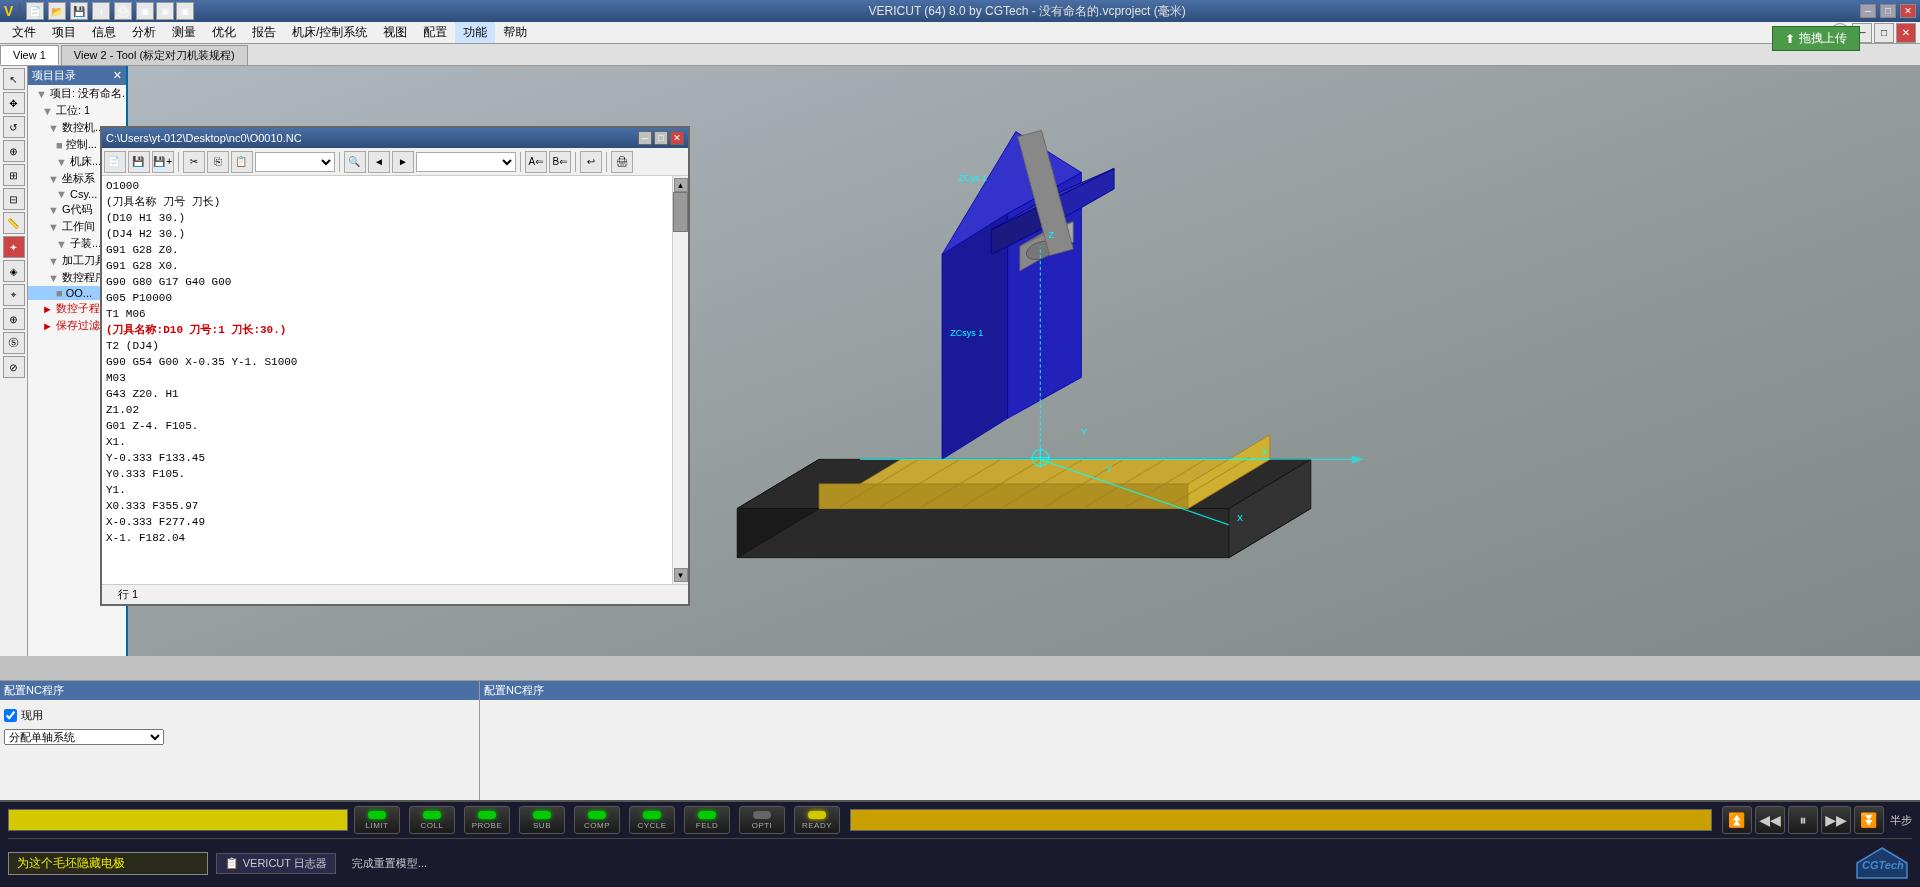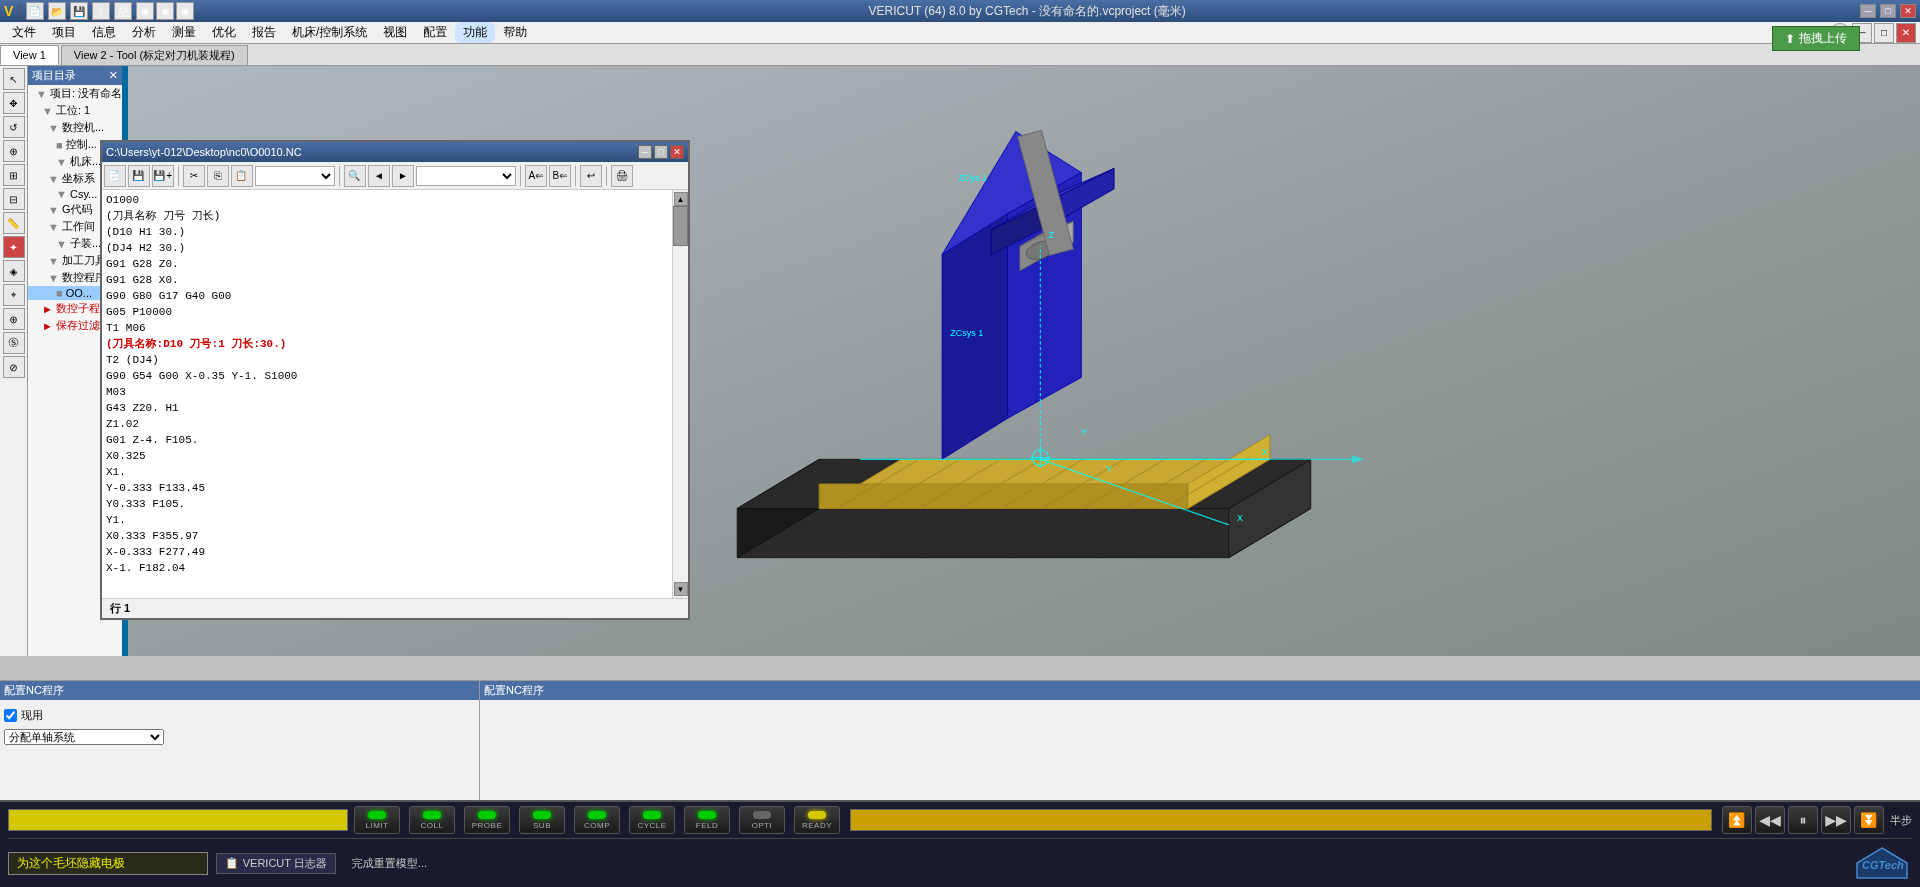--- a/index.html
+++ b/index.html
@@ -28,21 +28,21 @@
       align-items: center;
       border-bottom: 1px solid #999;
       padding: 0 4px;
     }
     .menu-item {
       padding: 2px 8px;
       font-size: 12px;
       cursor: pointer;
       color: #000;
     }
-    .menu-item.active { background: #cce4ff; border-radius: 6px; }
+    .menu-item.active { background: #cce4ff; }
     .tb-btn {
       width: 22px; height: 22px;
       background: #e8e8e8;
       border: 1px solid #999;
       display: flex; align-items: center; justify-content: center;
       font-size: 10px; cursor: pointer;
     }
 
     
     .tab-bar {
@@ -81,21 +81,21 @@
       background: #e8e8e8;
       border: 1px solid #999;
       display: flex; align-items: center; justify-content: center;
       font-size: 10px; cursor: pointer;
     }
 
     
     .project-panel {
       width: 100px;
       background: #f5f5f5;
-      border-right: 6px solid #0369a1;
+      border-right: 2px solid #0369a1;
       overflow: hidden;
       position: relative;
     }
     .panel-title {
       background: #4a6fa5;
       color: white;
       padding: 2px 4px;
       font-size: 11px;
       display: flex;
       align-items: center;
@@ -111,21 +111,21 @@
       cursor: pointer;
       white-space: nowrap;
       display: flex;
       align-items: center;
     }
     .tree-item.selected { background: #99ccff; }
 
     
     .nc-window {
       position: absolute;
-      top: 74px;
+      top: 60px;
       left: 100px;
       width: 590px;
       height: 480px;
       background: white;
       border: 2px solid #666;
       z-index: 10;
       display: flex;
       flex-direction: column;
     }
     .nc-title-bar {
@@ -164,25 +164,24 @@
       font-size: 11px;
       background: white;
       color: #000;
     }
     .nc-line { white-space: nowrap; line-height: 16px; padding: 0 2px; }
     .nc-line.highlight { color: #cc0000; font-weight: bold; }
     .nc-statusbar {
       height: 20px;
       background: #f0f0f0;
       border-top: 1px solid #ccc;
-      padding: 2px 8px;
-      font-size: 11px;
-      display: flex;
-      align-items: center;
-      font-weight: bold;
+      padding: 2px 16px;
+      font-size: 11px;
+      display: flex;
+      align-items: center;
     }
     .sim-btn {
       width: 46px;
       height: 28px;
       background: linear-gradient(to bottom, #3a3a3a, #1a1a1a);
       border: 1px solid #555;
       border-radius: 3px;
       display: flex;
       flex-direction: column;
       align-items: center;
@@ -451,21 +450,20 @@
           <div class="nc-line">G90 G80 G17 G40 G00</div>
           <div class="nc-line">G05 P10000</div>
           <div class="nc-line">T1 M06</div>
           <div class="nc-line highlight">(刀具名称:D10 刀号:1 刀长:30.)</div>
           <div class="nc-line">T2 (DJ4)</div>
           <div class="nc-line">G90 G54 G00 X-0.35 Y-1. S1000</div>
           <div class="nc-line">M03</div>
           <div class="nc-line">G43 Z20. H1</div>
           <div class="nc-line">Z1.02</div>
           <div class="nc-line">G01 Z-4. F105.</div>
-          <div class="nc-line">X0.325</div>
           <div class="nc-line">X1.</div>
           <div class="nc-line">Y-0.333 F133.45</div>
           <div class="nc-line">Y0.333 F105.</div>
           <div class="nc-line">Y1.</div>
           <div class="nc-line">X0.333 F355.97</div>
           <div class="nc-line">X-0.333 F277.49</div>
           <div class="nc-line">X-1. F182.04</div>
         </div>
 
         <div style="width:16px;background:#f0f0f0;border-left:1px solid #ccc;display:flex;flex-direction:column;align-items:center;">

